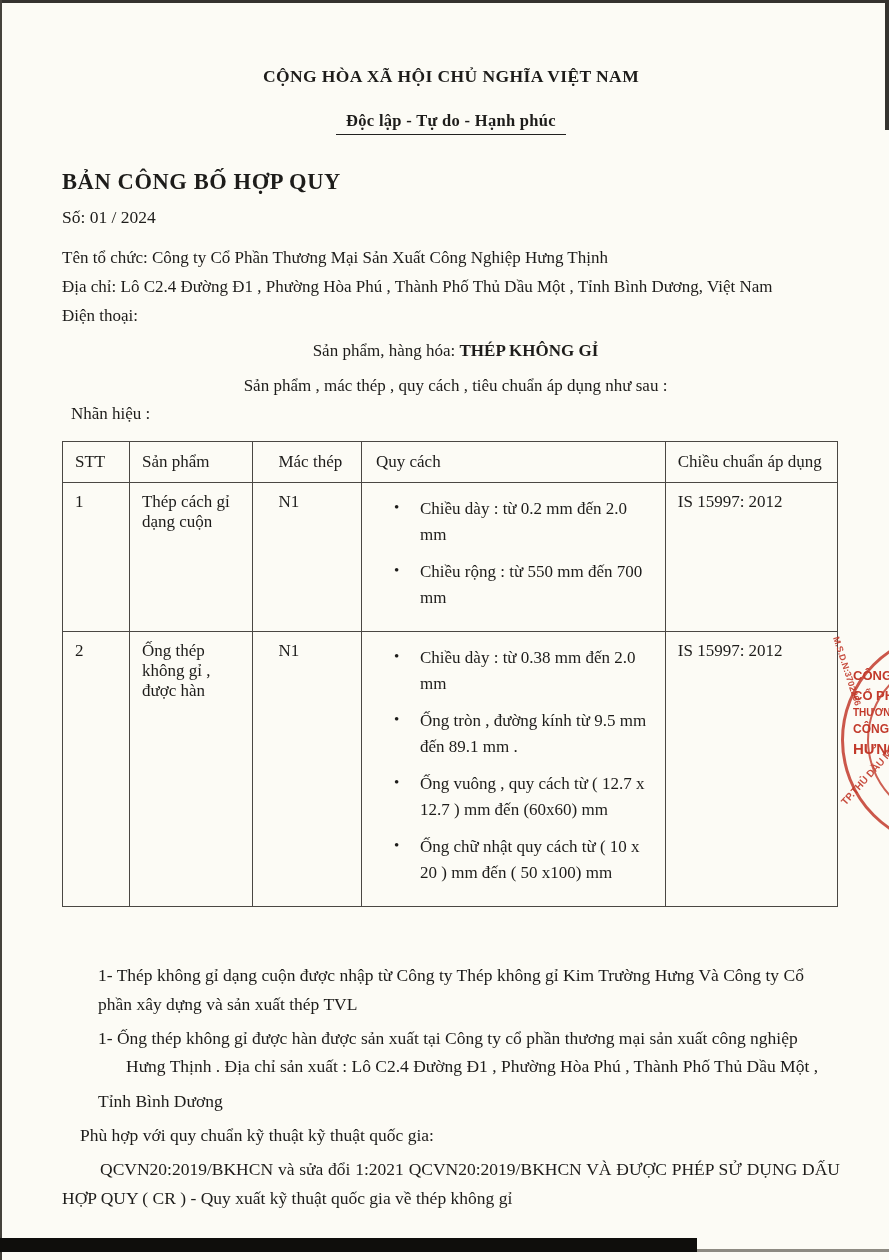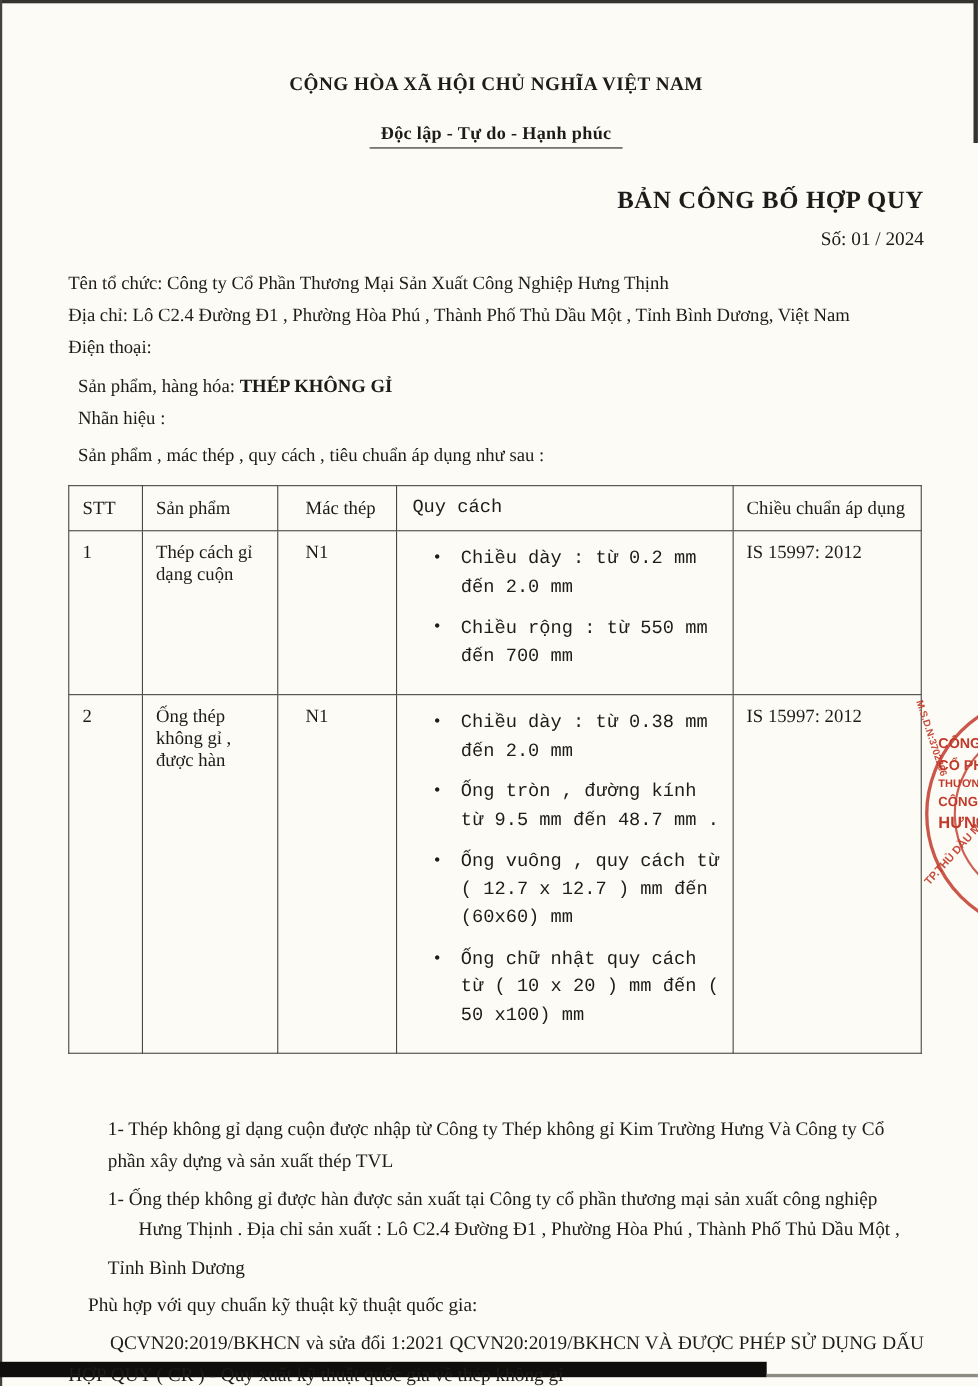--- a/index.html
+++ b/index.html
@@ -15,40 +15,40 @@
   .edge-right-top{position:absolute;top:0;right:0;width:4px;height:130px;background:#35332f;}
   .edge-bottom-band{position:absolute;top:1238px;left:0;width:697px;height:14px;background:#0f0e0c;}
   .edge-bottom-thin{position:absolute;top:1249px;left:697px;width:192px;height:3px;background:#8d8a82;}
 
   .content{position:absolute;left:62px;top:66px;width:778px;}
 
   .header-block{text-align:center;}
   .nat-title{font-size:17.5px;font-weight:bold;letter-spacing:.4px;}
   .motto{display:inline-block;font-size:16.5px;font-weight:bold;margin-top:24px;
          border-bottom:1.6px solid #22211f;padding:0 10px 3px 10px;letter-spacing:.3px;}
-  .doc-title{font-size:22.5px;font-weight:bold;text-align:right;margin-top:34px;letter-spacing:.6px;}
-  .doc-no{font-size:17.5px;text-align:right;margin-top:12px;}
+  .doc-title{font-size:22.5px;font-weight:bold;text-align:left;margin-top:34px;letter-spacing:.6px;}
+  .doc-no{font-size:17.5px;text-align:left;margin-top:12px;}
 
   .info{margin-top:16px;font-size:17px;line-height:1.7;}
   .info p{margin:0;}
   .indented{padding-left:9px;}
-  .sp-gap{margin-top:6px !important;}
+  .sp-gap{margin-top:6px !important;text-align:center;}
 
   table.spec{border-collapse:collapse;margin-top:12px;width:776px;font-size:17px;}
   table.spec th,table.spec td{
     border:1.4px solid #4a4743;vertical-align:top;padding:9px 8px 9px 12px;
     font-weight:normal;text-align:left;
   }
   table.spec th{padding-top:10px;padding-bottom:10px;}
   .col-stt{width:50px;text-align:center;}
   th.col-stt{text-align:left;padding-left:14px;}
   td.col-stt{text-align:center;}
   .col-sp{width:118px;}
   .col-mt{width:86px;padding-left:25px !important;}
-  .col-qc{width:328px;padding-left:14px !important;font-family:Liberation Mono, monospace;}
+  .col-qc{width:328px;padding-left:14px !important;}
   .col-tc{width:178px;}
   .bullet-item{display:flex;margin:4px 0 12px 18px;}
   .bullet{width:26px;flex:0 0 26px;font-size:15px;line-height:1.55;}
   .bullet-text{flex:1;line-height:1.5;}
 
   .notes{margin-top:54px;font-size:17.5px;line-height:1.62;}
   .notes p{margin:0 0 6px 0;}
   .note-1{padding-left:36px;}
   .note-2{padding-left:64px;text-indent:-28px;}
   .note-3{padding-left:36px;}
@@ -89,22 +89,22 @@
   </div>
 
   <div class="doc-title">BẢN CÔNG BỐ HỢP QUY</div>
   <div class="doc-no">Số: 01 / 2024</div>
 
   <div class="info">
     <p>Tên tổ chức: Công ty Cổ Phần Thương Mại Sản Xuất Công Nghiệp Hưng Thịnh</p>
     <p>Địa chỉ: Lô C2.4 Đường Đ1 , Phường Hòa Phú , Thành Phố Thủ Dầu Một , Tỉnh Bình Dương, Việt Nam</p>
     <p>Điện thoại:</p>
     <p class="indented sp-gap"><span>Sản phẩm, hàng hóa: </span><b>THÉP KHÔNG GỈ</b></p>
+    <p class="indented sp-gap">Sản phẩm , mác thép , quy cách , tiêu chuẩn áp dụng như sau :</p>
     <p class="indented">Nhãn hiệu :</p>
-    <p class="indented sp-gap">Sản phẩm , mác thép , quy cách , tiêu chuẩn áp dụng như sau :</p>
   </div>
 
   <table class="spec">
     <thead>
       <tr>
         <th class="col-stt">STT</th>
         <th class="col-sp">Sản phẩm</th>
         <th class="col-mt">Mác thép</th>
         <th class="col-qc">Quy cách</th>
         <th class="col-tc">Chiều chuẩn áp dụng</th>
@@ -131,21 +131,21 @@
           <td class="col-stt">2</td>
           <td class="col-sp">Ống thép không gỉ , được hàn</td>
           <td class="col-mt">N1</td>
           <td class="col-qc">
             <div class="bullet-item">
               <span class="bullet">•</span>
               <span class="bullet-text">Chiều dày : từ 0.38 mm đến 2.0 mm</span>
             </div>
             <div class="bullet-item">
               <span class="bullet">•</span>
-              <span class="bullet-text">Ống tròn , đường kính từ 9.5 mm đến 48.7 mm .</span>
+              <span class="bullet-text">Ống tròn , đường kính từ 9.5 mm đến 89.1 mm .</span>
             </div>
             <div class="bullet-item">
               <span class="bullet">•</span>
               <span class="bullet-text">Ống vuông , quy cách từ ( 12.7 x 12.7 ) mm đến (60x60) mm</span>
             </div>
             <div class="bullet-item">
               <span class="bullet">•</span>
               <span class="bullet-text">Ống chữ nhật quy cách từ ( 10 x 20 ) mm đến ( 50 x100) mm</span>
             </div>
           </td>

